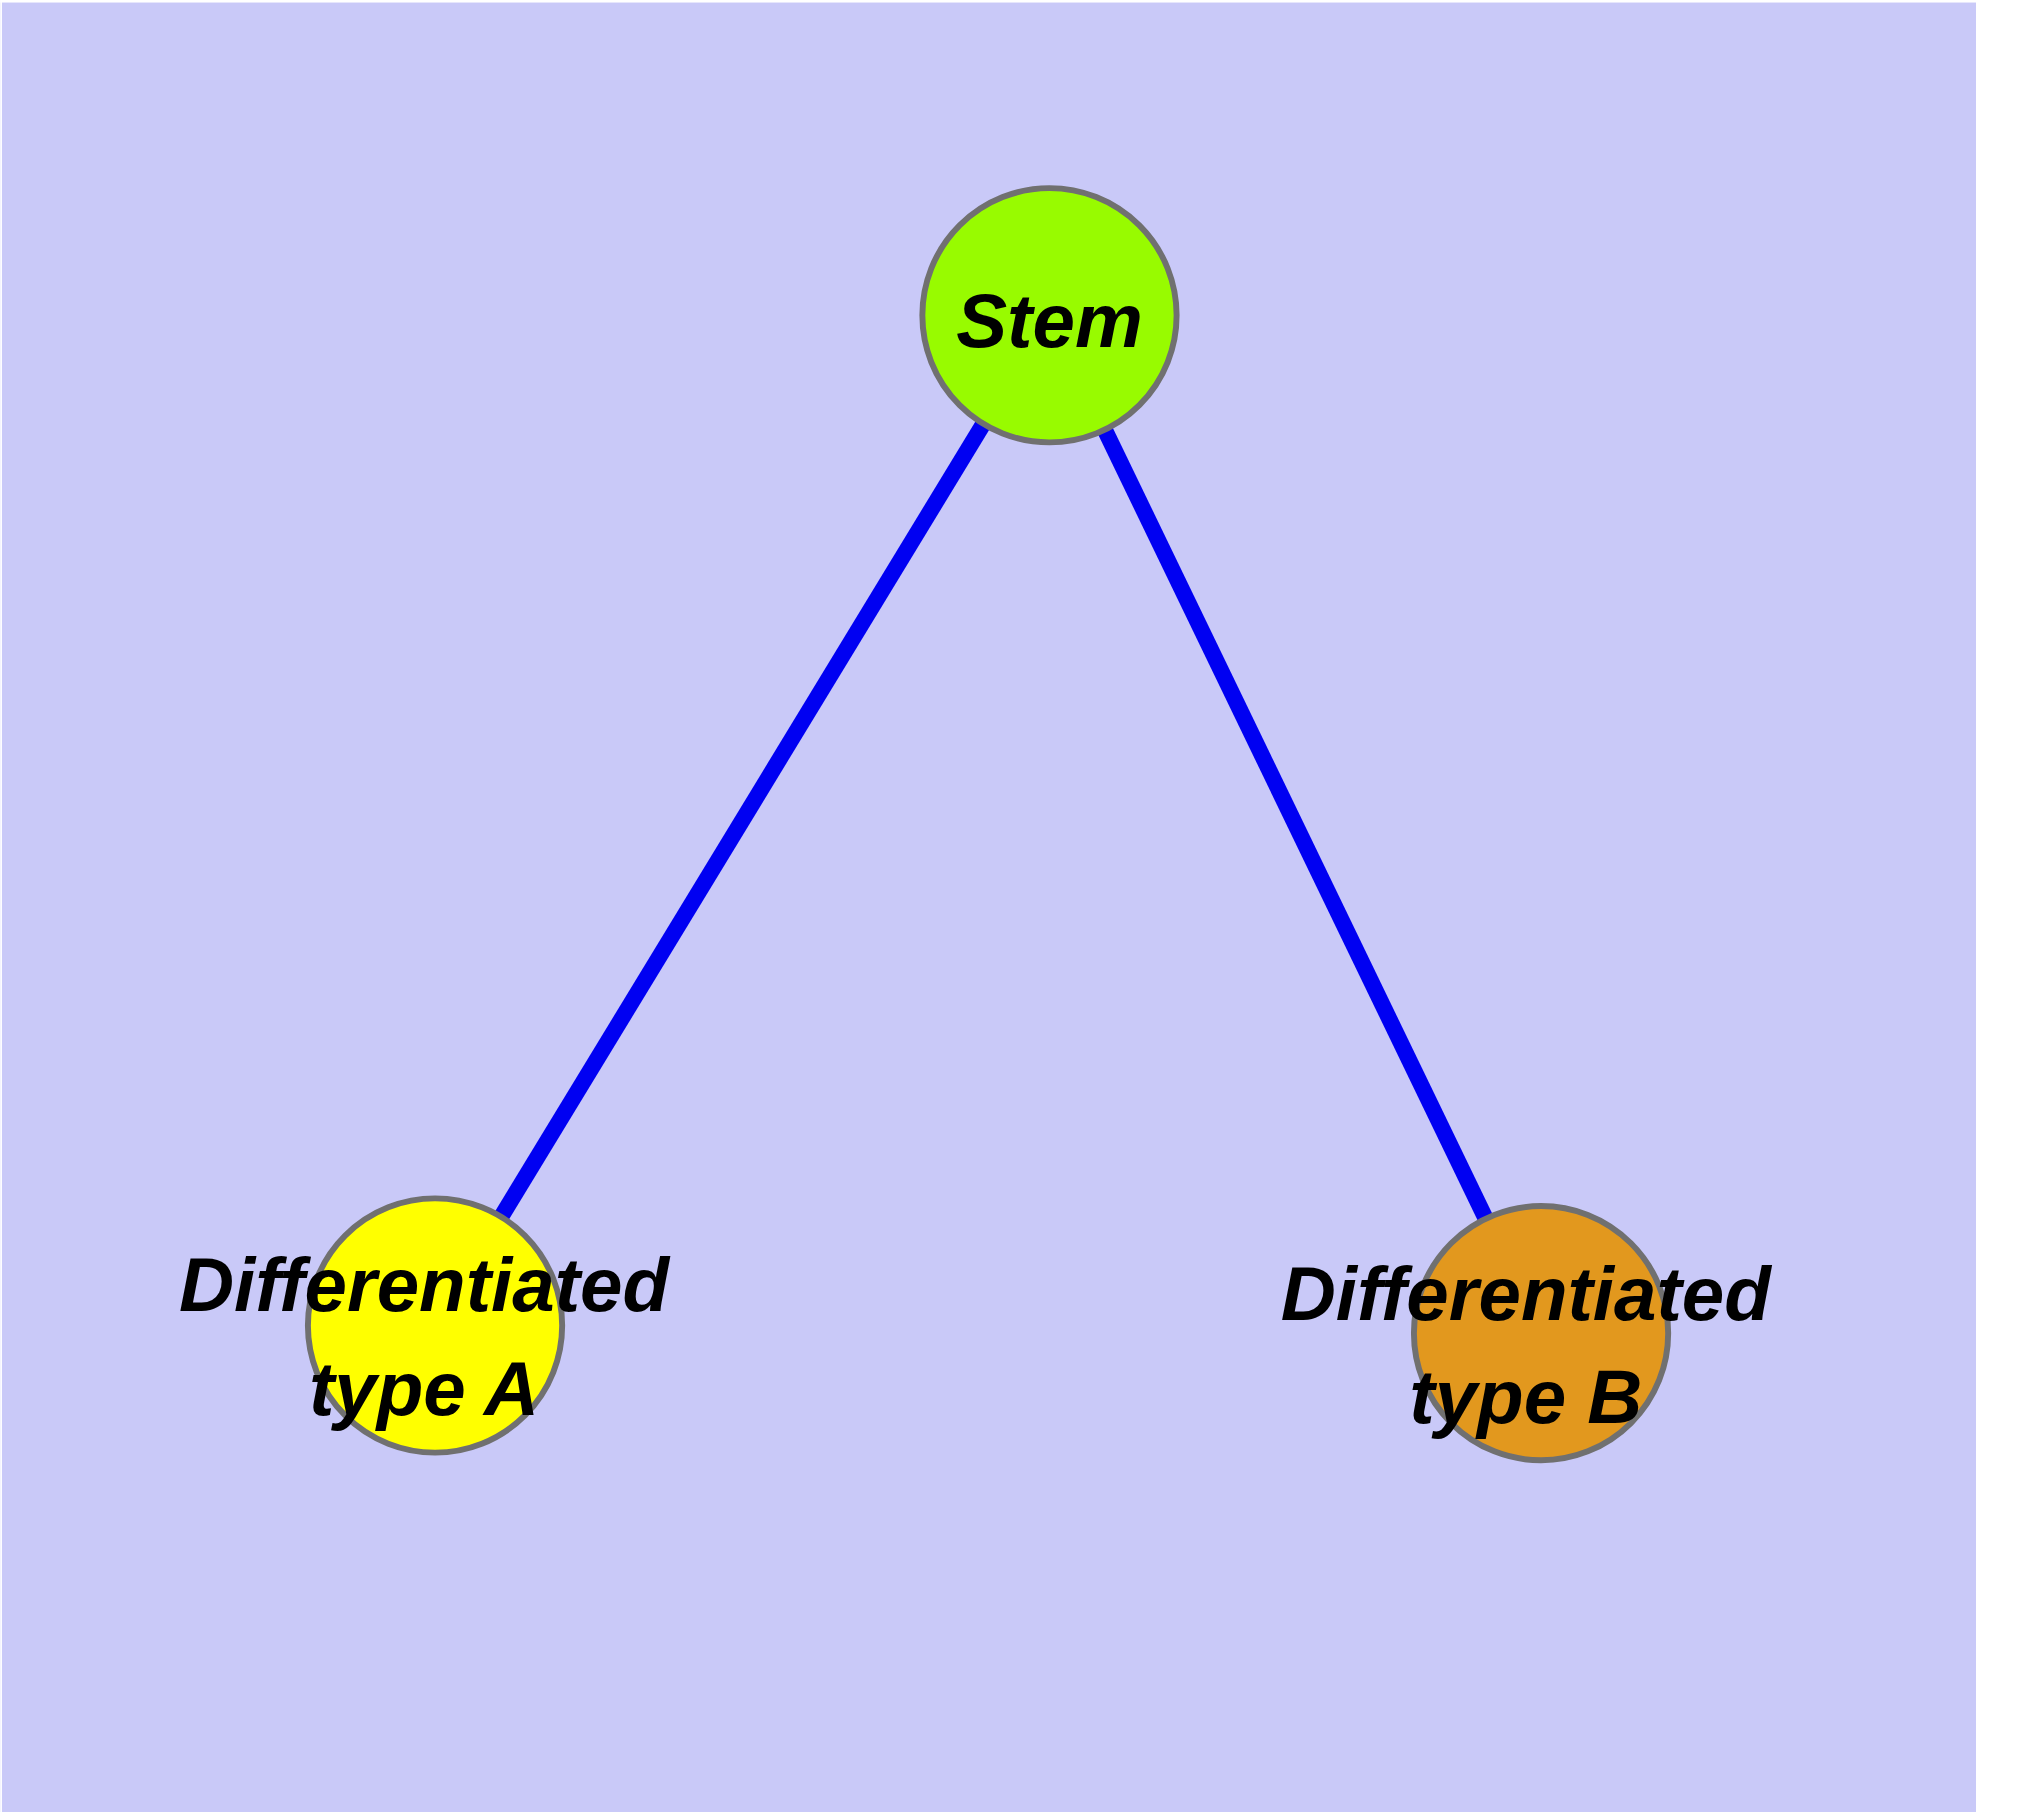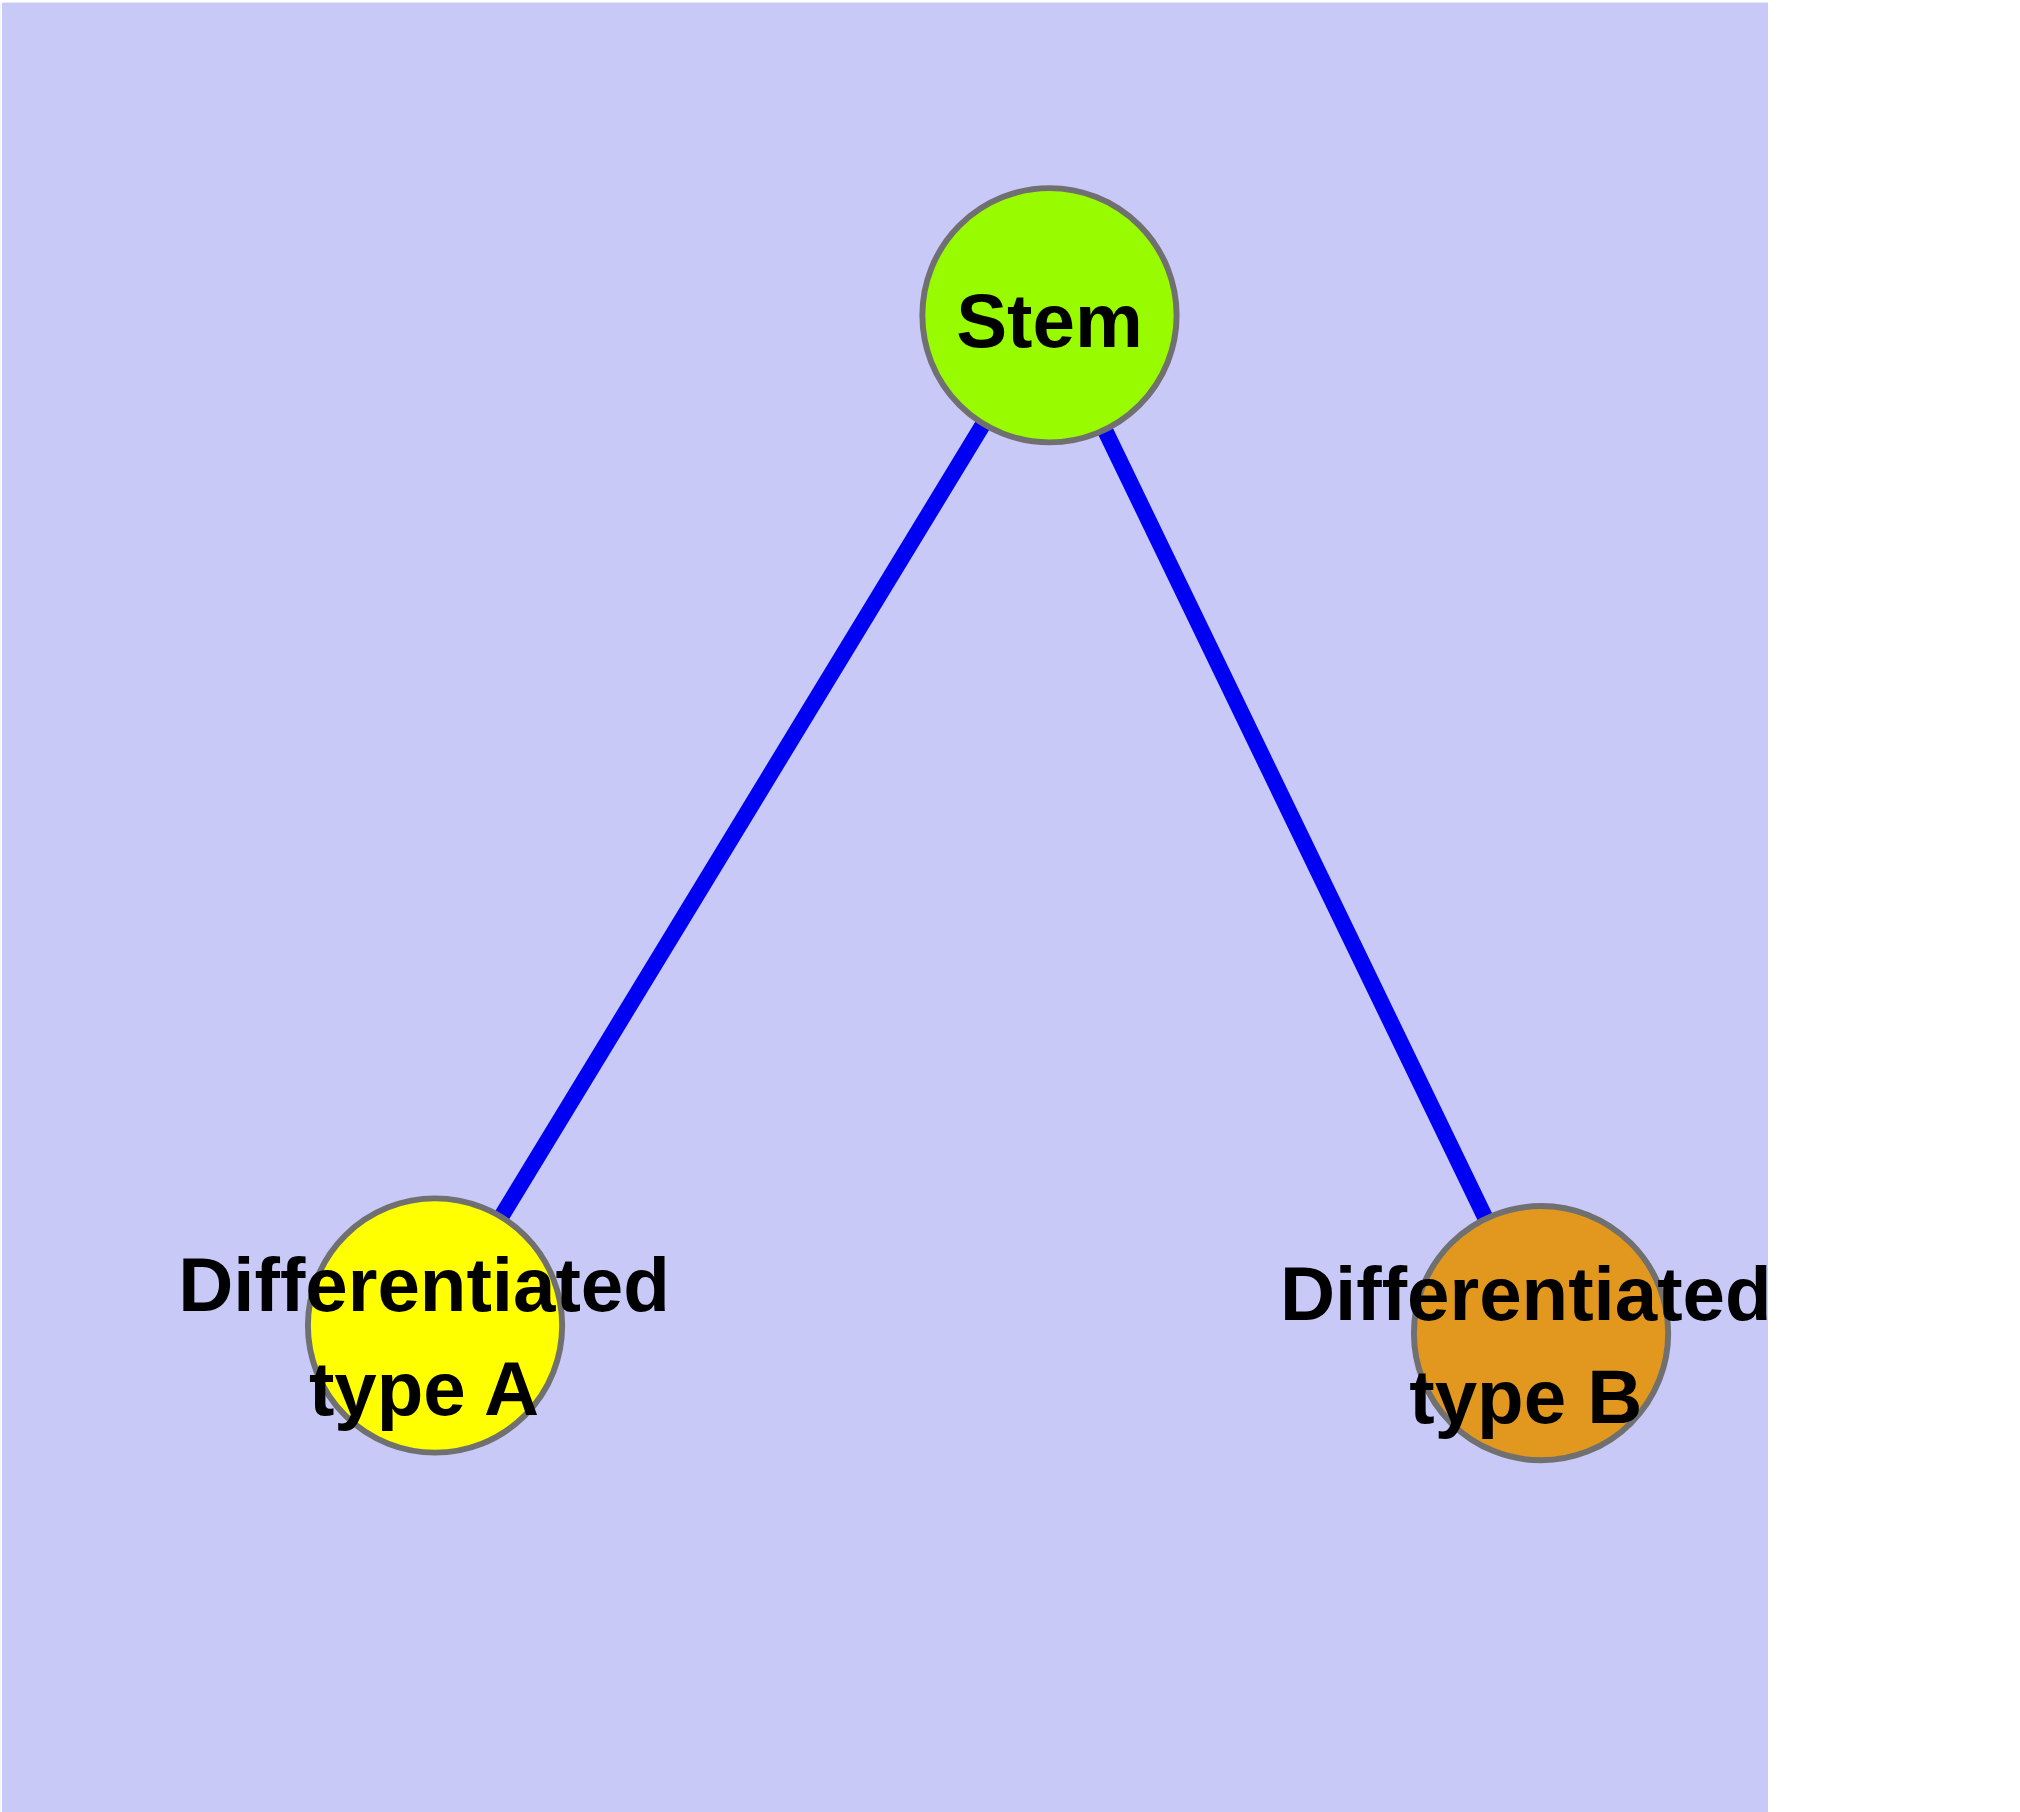--- a/index.html
+++ b/index.html
@@ -2,23 +2,24 @@
 <html style="font-size:13.6px"><head>
 <meta charset="utf-8">
 <style>
   html, body {
     margin: 0;
     padding: 0;
     background: #ffffff;
   }
   #stage {
     position: relative;
-    width: 1768px;
+    width: 1976px;
     height: 1812px;
     overflow: hidden;
+    font-style: italic;
   }
   svg { display: block; }
   .edge {
     stroke-width: 19px;
     fill: none;
   }
   .node-circle {
     stroke-width: 7px;
   }
   .node-label {

